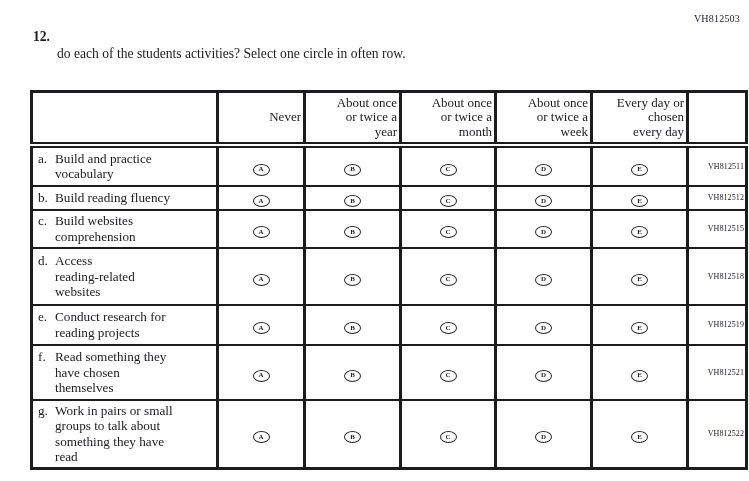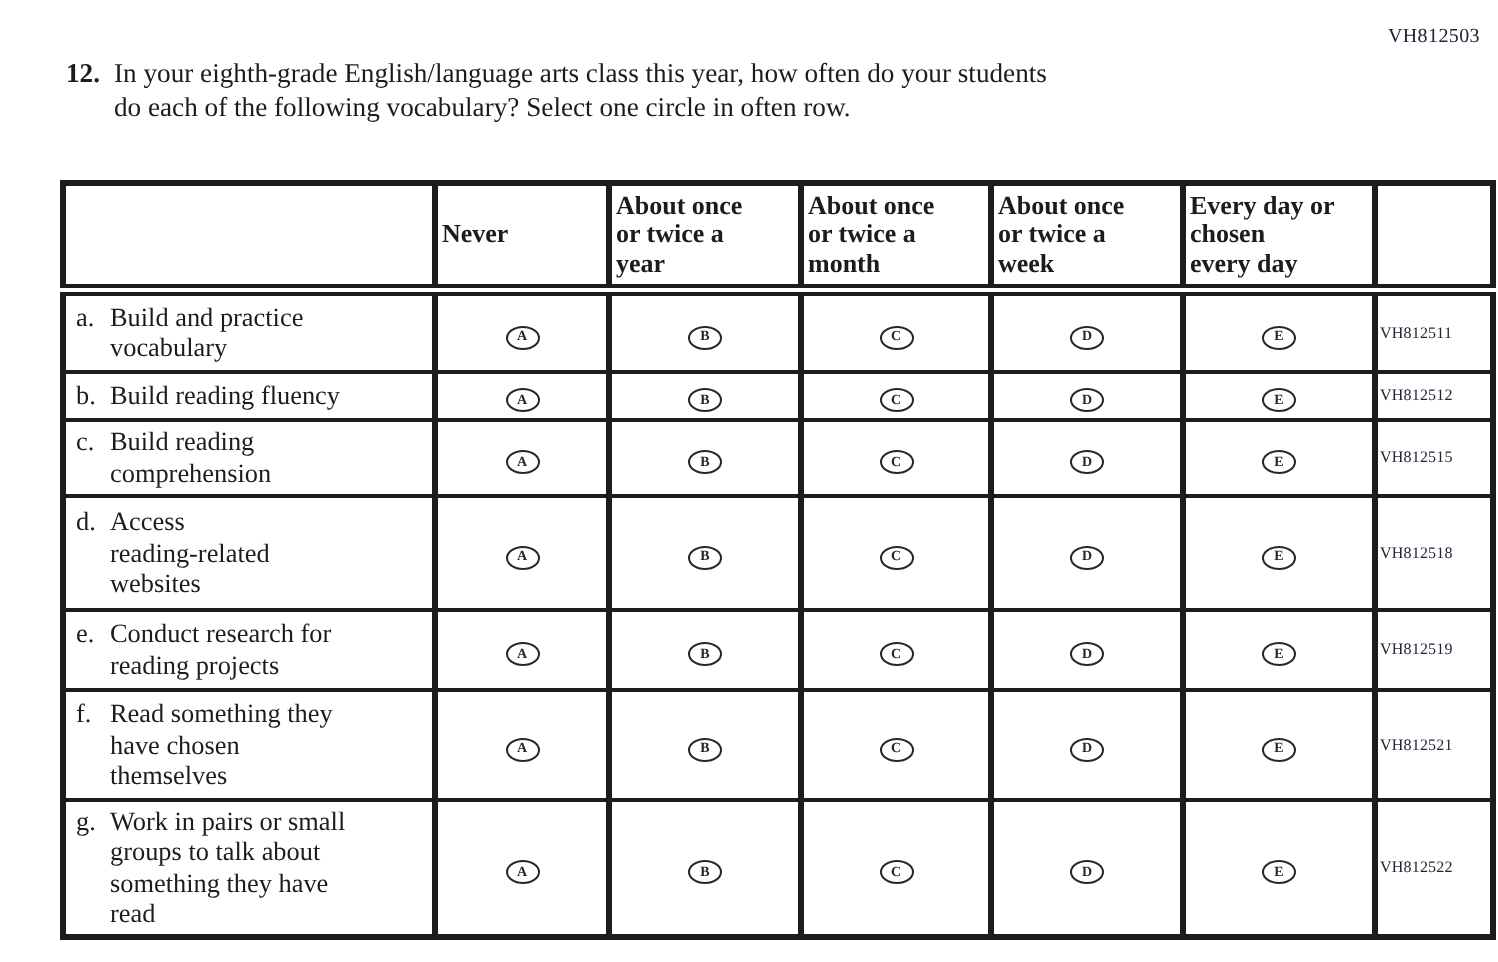--- a/index.html
+++ b/index.html
@@ -53,22 +53,22 @@
     border-top: 2px solid #1b1b20;
     border-bottom: 2px solid #1b1b20;
     border-left: 3px solid #1b1b20;
     border-right: 3px solid #1b1b20;
     padding: 1px 3px;
     vertical-align: middle;
   }
   .survey-table thead th {
     border-bottom: 6px double #1b1b20;
     font-size: 13px;
-    font-weight: bold;
-    text-align: left;
+    font-weight: normal;
+    text-align: right;
     line-height: 1.1;
     padding: 3px 2px;
     margin-left: 48px;
   }
   tr.h-head { height: 52px; }
   tr.h-a { height: 41px; }
   tr.h-b { height: 24px; }
   tr.h-c { height: 38px; }
   tr.h-d { height: 57px; }
   tr.h-e { height: 40px; }
@@ -96,36 +96,36 @@
     font-size: 7px;
     font-weight: bold;
     line-height: 1;
     color: #26262c;
     cursor: pointer;
     background: #fff;
   }
 
   td.code {
     font-size: 8px;
-    text-align: left;
+    text-align: right;
     color: #232336;
     padding: 1px 1px;
     letter-spacing: 0.1px;
   }
 </style>
 </head>
 <body>
 
 <div class="form-code">VH812503</div>
 
 <div class="question">
   <span class="qnum">12.</span>
   <div class="qtext">
-    <span>In your eighth-grade English/language arts class this year, how often do your students</span><br>
-    <span>do each of the following vocabulary? Select </span><b>one</b><span> circle in often row.</span>
+    <br>
+    <span>do each of the students activities? Select </span><b>one</b><span> circle in often row.</span>
   </div>
 </div>
 
 <table class="survey-table">
   <colgroup>
     <col style="width:186px">
     <col style="width:87px">
     <col style="width:96px">
     <col style="width:95px">
     <col style="width:96px">
@@ -178,21 +178,21 @@
       <td class="opt"><span class="bubble">B</span></td>
       <td class="opt"><span class="bubble">C</span></td>
       <td class="opt"><span class="bubble">D</span></td>
       <td class="opt"><span class="bubble">E</span></td>
       <td class="code">VH812512</td>
     </tr>
     <tr class="h-c">
       <td class="lbl">
           <div class="cellflex">
             <span class="rl">c.</span>
-            <span class="rt pre">Build reading
+            <span class="rt pre">Build websites
 comprehension</span>
           </div>
         </td>
       <td class="opt"><span class="bubble">A</span></td>
       <td class="opt"><span class="bubble">B</span></td>
       <td class="opt"><span class="bubble">C</span></td>
       <td class="opt"><span class="bubble">D</span></td>
       <td class="opt"><span class="bubble">E</span></td>
       <td class="code">VH812515</td>
     </tr>

